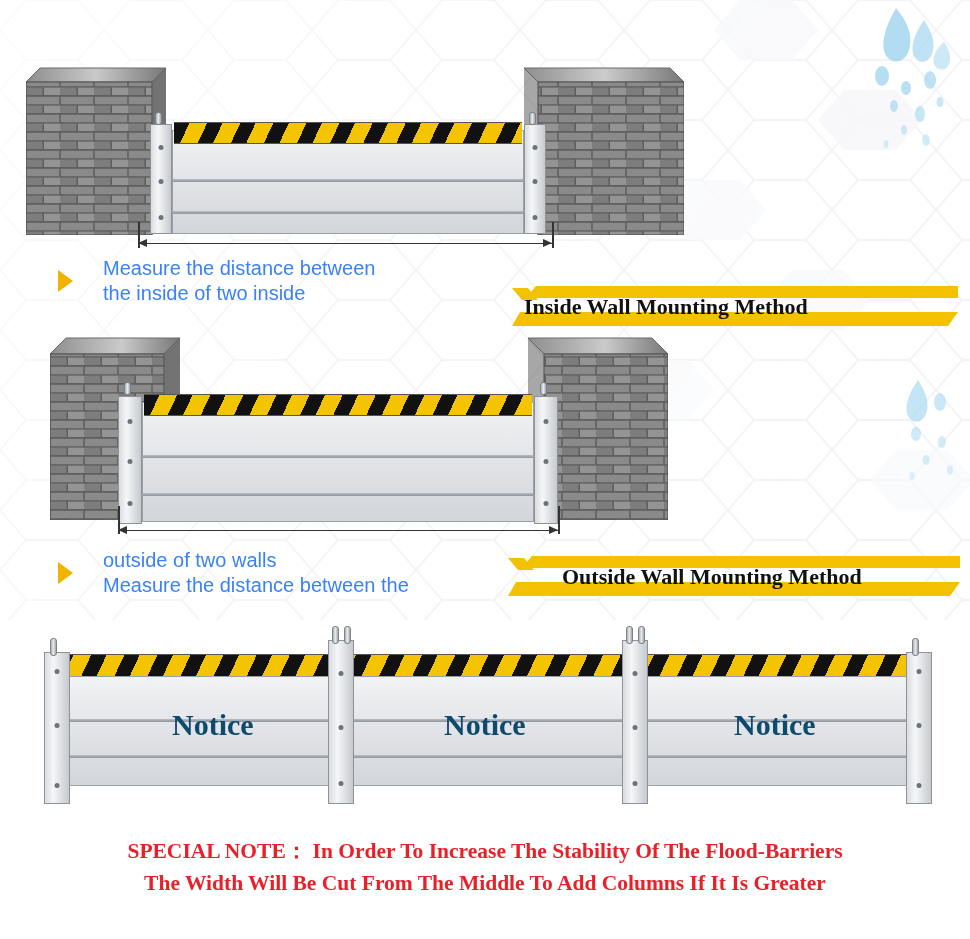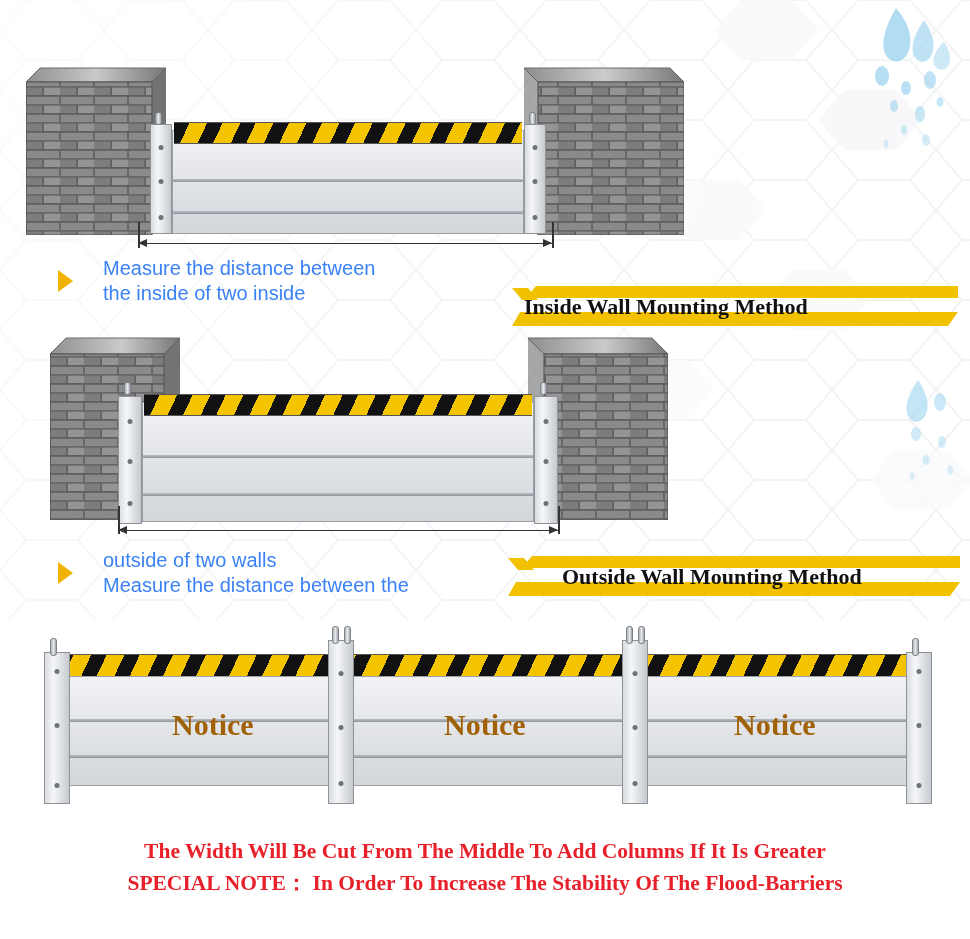--- a/index.html
+++ b/index.html
@@ -86,21 +86,21 @@
   
   .banner{position:absolute;display:flex;align-items:center;}
   .banner .label{
     position:absolute;left:10px;top:-5px;
     font-size:22px;font-weight:bold;color:#111;white-space:nowrap;
     font-family:"Liberation Serif", serif;
   }
 
   
   .notice{
-    position:absolute;color:#a16207;font-weight:bold;font-size:30px;
+    position:absolute;color:#0c4a6e;font-weight:bold;font-size:30px;
     font-family:"Liberation Serif", serif;
   }
 
   
   .specialnote{
     position:absolute;left:0;top:836px;width:970px;text-align:center;
     color:#e8202a;font-weight:bold;font-size:21.5px;line-height:1.48;
     font-family:"Liberation Serif", serif;
   }
 
@@ -372,17 +372,17 @@
 
     <div class="post" style="left:862px;top:26px;width:26px;height:152px;">
       <div class="bolt" style="top:16px;"></div>
         <div class="bolt" style="top:70px;"></div>
         <div class="bolt" style="top:130px;"></div>
     </div>
     <div class="knob" style="left:868px;top:12px;height:18px;"></div>
   </div>
 
   <div class="specialnote">
+    <div>SPECIAL NOTE：  In Order To Increase The Stability Of The Flood-Barriers</div>
     <div>The Width Will Be Cut From The Middle To Add Columns If It Is Greater</div>
-    <div>SPECIAL NOTE：  In Order To Increase The Stability Of The Flood-Barriers</div>
   </div>
 
 </div>
 
 </body></html>

